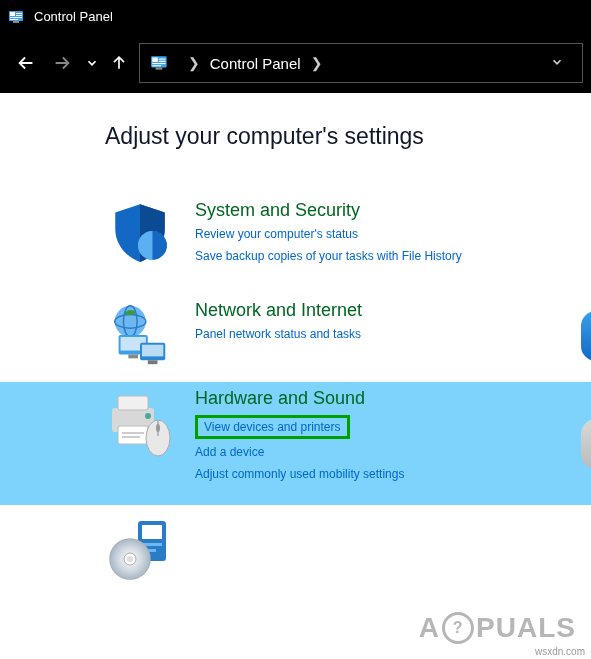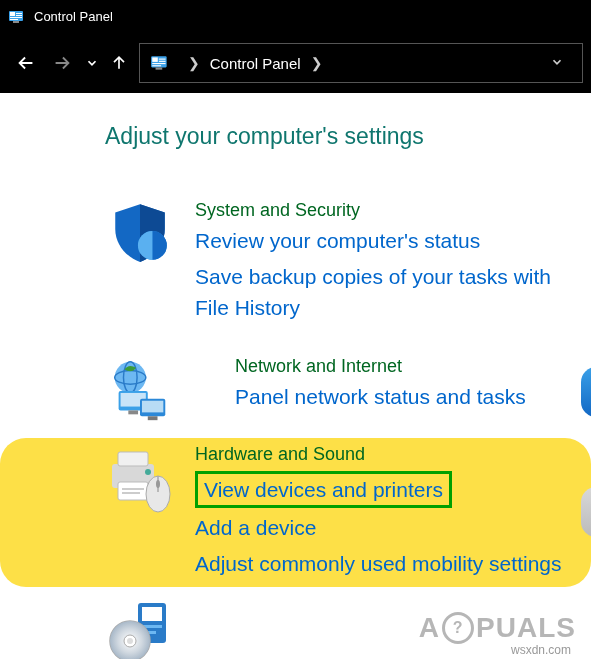--- a/index.html
+++ b/index.html
@@ -68,37 +68,36 @@
   .breadcrumb-drop {
     width: 30px;
     text-align: center;
     margin-left: auto;
   }
   .content {
     padding: 30px 0 0 0;
     position: relative;
   }
   .heading {
-    color: #0f766e;
+    color: #0f172a;
     font-size: 23px;
     font-weight: 400;
     margin-left: 105px;
     margin-bottom: 40px;
   }
   .category-row {
     display: flex;
     padding: 10px 0 18px 10px;
     position: relative;
   }
   .category-row.highlighted {
-    background: #fde047;
+    background: #7dd3fc;
     margin: 0 0 0 0;
     padding-top: 6px;
-    padding-bottom: 4px;
-    border-radius: 26px;
+    padding-bottom: 18px;
   }
   .cat-icon {
     width: 80px;
     min-width: 80px;
     height: 72px;
     display: flex;
     align-items: flex-start;
     justify-content: center;
     margin-left: 90px;
     margin-right: 15px;
@@ -108,21 +107,21 @@
   .cat-title {
     color: #006621;
     font-size: 18px;
     font-weight: 400;
     margin-bottom: 4px;
     display: inline-block;
     cursor: pointer;
   }
   .cat-link {
     color: #0066cc;
-    font-size: 21px;
+    font-size: 12px;
     display: block;
     margin-bottom: 4px;
     cursor: pointer;
     line-height: 1.5;
   }
   .cat-link.boxed {
     border: 3px solid #00a000;
     padding: 0 6px;
     display: inline-block;
     margin-top: 2px;
@@ -153,23 +152,23 @@
     width:32px;height:32px;
     border:3px solid #aaa;
     border-radius:50%;
     align-items:center;
     justify-content:center;
     font-size:16px;
     margin:0 2px;
   }
   .attrib {
     position:absolute;
-    right:20px;
+    right:6px;
     bottom:2px;
-    font-size:12px;
+    font-size:10px;
     color:#999;
   }
 </style>
 </head>
 <body>
 
 <div class="title-bar">
   <span class="title-icon">
     <svg width="18" height="18" viewBox="0 0 18 18">
       <rect x="1" y="3" width="14" height="10" fill="#3aa0e8" rx="1"></rect>
@@ -241,21 +240,21 @@
         <path d="M44 30 A14 14 0 0 0 44 58 Z" fill="#5ab0f0"></path>
       </svg>
     </div>
     <div class="cat-body">
       <span class="cat-title">System and Security</span>
       <span class="cat-link">Review your computer's status</span>
       <span class="cat-link">Save backup copies of your tasks with File History</span>
     </div>
   </div>
 
-  <div class="category-row" style="padding-bottom:10px;gap:40px;">
+  <div class="category-row" style="padding-bottom:10px;">
     <div class="cat-icon">
       <svg width="70" height="70" viewBox="0 0 72 72">
         <circle cx="26" cy="22" r="16" fill="#6db8f2"></circle>
         <ellipse cx="26" cy="22" rx="16" ry="7" fill="none" stroke="#2a7bc8" stroke-width="1.5"></ellipse>
         <ellipse cx="26" cy="22" rx="7" ry="16" fill="none" stroke="#2a7bc8" stroke-width="1.5"></ellipse>
         <path d="M20 14 Q24 8 32 12 Q28 18 20 14" fill="#3a9b3a"></path>
         <rect x="14" y="36" width="30" height="20" rx="2" fill="#3aa0e8"></rect>
         <rect x="16" y="38" width="26" height="14" fill="#c8e4f8"></rect>
         <rect x="24" y="56" width="10" height="4" fill="#888"></rect>
         <rect x="36" y="44" width="26" height="18" rx="2" fill="#2b88d8"></rect>

